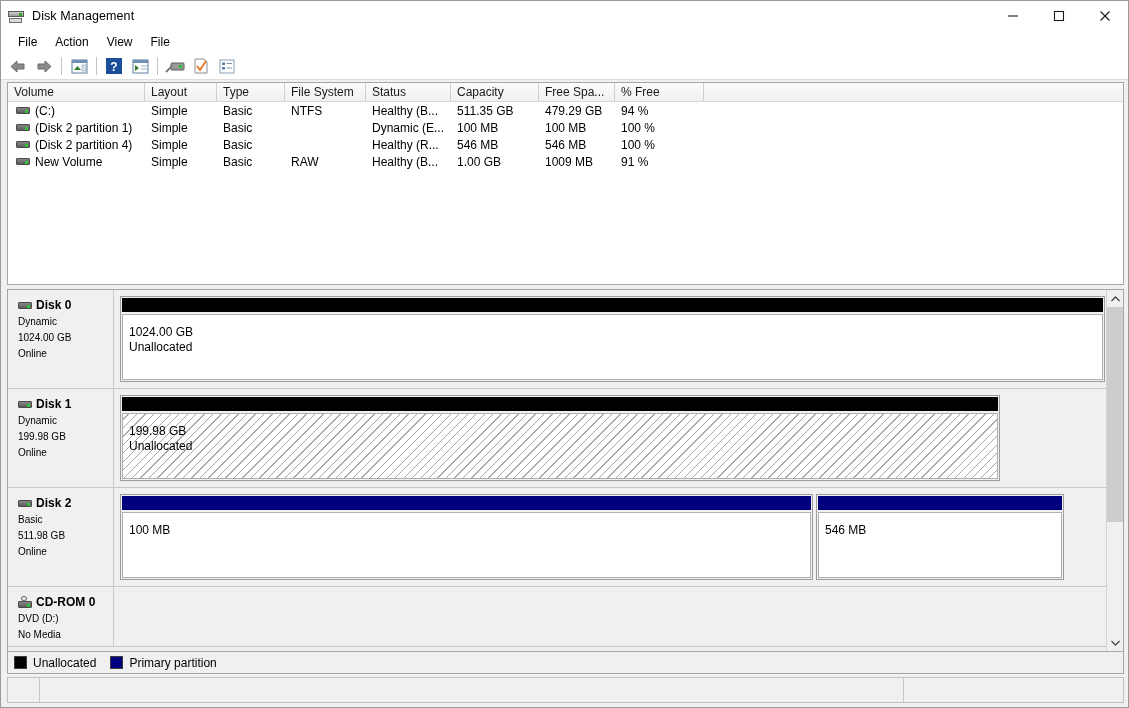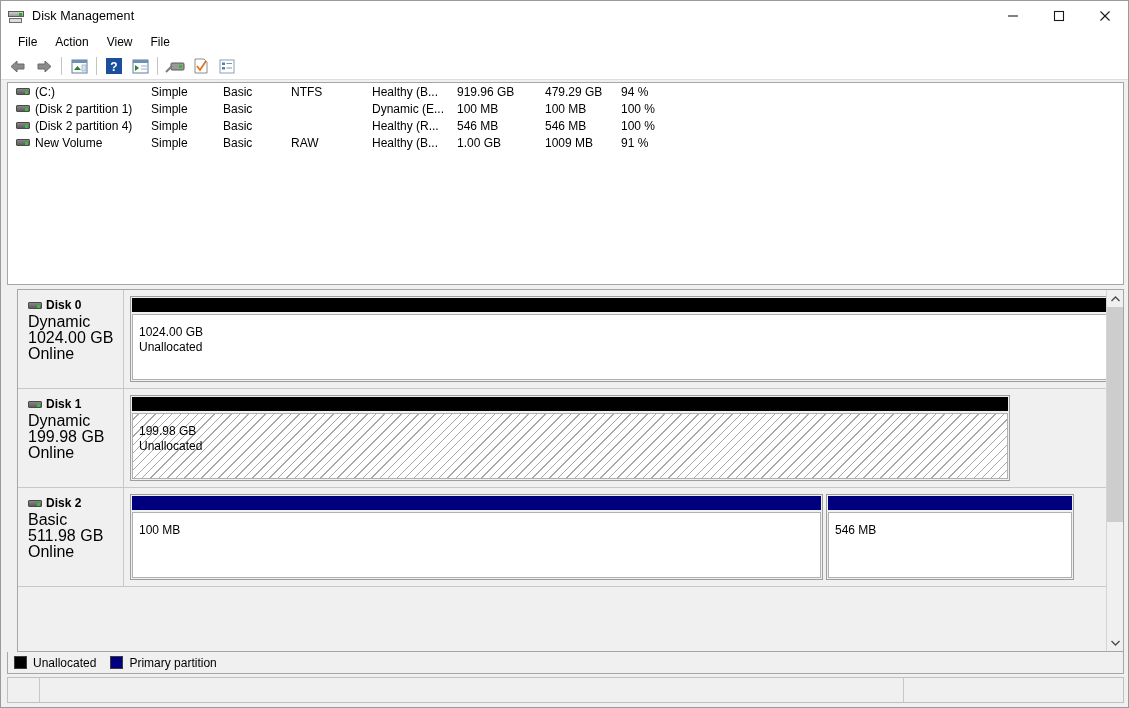--- a/index.html
+++ b/index.html
@@ -156,21 +156,21 @@
     border-radius: 1px;
   }
   .drive-ico .d-l {
     position: absolute; right: 2px; top: 4px;
     width: 3px; height: 3px; background: #36c236;
   }
 
   
   #graph-outer {
     flex: 1 1 auto;
-    margin: 4px 4px 0 16px;
+    margin: 4px 4px 0 6px;
     border: 1px solid #a6a6a6;
     background: #f0f0f0;
     display: flex;
     position: relative;
     overflow: hidden;
   }
   #graph-scroll {
     flex: 1 1 auto;
     position: relative;
     overflow: hidden;
@@ -190,21 +190,21 @@
   }
   .disk-title {
     font-weight: bold;
     font-size: 12px;
     display: flex;
     align-items: center;
     margin-bottom: 2px;
   }
   .disk-title .drive-ico { margin-right: 4px; }
   .disk-sub {
-    font-size: 16px;
+    font-size: 10px;
     line-height: 16px;
     color: #000;
   }
   .disk-bars {
     flex: 1 1 auto;
     padding: 6px 0 6px 6px;
     display: flex;
     align-items: stretch;
     gap: 0;
   }
@@ -386,35 +386,46 @@
           <rect x="1" y="1" width="14" height="13" fill="#ffffff" stroke="#8aa0b6" stroke-width="1"></rect>
           <rect x="3" y="3.5" width="3" height="2.5" fill="#5782ac"></rect>
           <rect x="3" y="8" width="3" height="2.5" fill="#5782ac"></rect>
           <line x1="7.5" y1="4.5" x2="13" y2="4.5" stroke="#7d94aa" stroke-width="1"></line>
           <line x1="7.5" y1="9" x2="13" y2="9" stroke="#7d94aa" stroke-width="1"></line>
         </svg>
     </div>
   </div>
 
   <div id="vol-panel">
+    <div id="vol-header">
+      <div class="vh-cell" style="width:137px">Volume</div>
+      <div class="vh-cell" style="width:72px">Layout</div>
+      <div class="vh-cell" style="width:68px">Type</div>
+      <div class="vh-cell" style="width:81px">File System</div>
+      <div class="vh-cell" style="width:85px">Status</div>
+      <div class="vh-cell" style="width:88px">Capacity</div>
+      <div class="vh-cell" style="width:76px">Free Spa...</div>
+      <div class="vh-cell" style="width:89px">% Free</div>
+      <div class="vh-cell filler"></div>
+    </div>
     <div id="vol-rows">
 
       <div class="vol-row">
         <div class="vr-cell vname" style="width:137px">
           <span class="drive-ico">
               <span class="d-b"></span>
               <span class="d-l"></span>
             </span>
           <span>(C:)</span>
         </div>
         <div class="vr-cell" style="width:72px">Simple</div>
         <div class="vr-cell" style="width:68px">Basic</div>
         <div class="vr-cell" style="width:81px">NTFS</div>
         <div class="vr-cell" style="width:85px">Healthy (B...</div>
-        <div class="vr-cell" style="width:88px">919.96 GB</div>
+        <div class="vr-cell" style="width:88px">511.35 GB</div>
         <div class="vr-cell" style="width:76px">479.29 GB</div>
         <div class="vr-cell" style="width:89px">94 %</div>
       </div>
 
       <div class="vol-row">
         <div class="vr-cell vname" style="width:137px">
           <span class="drive-ico">
               <span class="d-b"></span>
               <span class="d-l"></span>
             </span>
@@ -539,20 +550,35 @@
           </div>
           <div class="part" style="width:248px">
             <div class="part-cap navy"></div>
             <div class="part-body">
               <div>546 MB</div>
             </div>
           </div>
         </div>
       </div>
 
+      <div class="disk-row" style="height:60px">
+        <div class="disk-info">
+          <div class="disk-title">
+            <span class="drive-ico" style="height:11px">
+              <span class="d-b" style="top:4px"></span>
+                <span class="d-l" style="top:7px"></span>
+              <span style="position:absolute;left:3px;top:-1px;width:6px;height:5px;border:1px solid #6d6d6d;border-radius:50%;background:#e9e9e9;"></span>
+            </span>
+            <span>CD-ROM 0</span>
+          </div>
+          <div class="disk-sub">DVD (D:)</div>
+          <div class="disk-sub">No Media</div>
+        </div>
+        <div class="disk-bars"></div>
+      </div>
 
     </div>
 
     <div id="vscroll">
       <div class="sb-arrow">
         <svg width="9" height="6" viewBox="0 0 9 6">
             <path d="M0.5 5 L4.5 1 L8.5 5" fill="none" stroke="#4a4a4a" stroke-width="1.3"></path>
           </svg>
       </div>
       <div class="sb-track">

